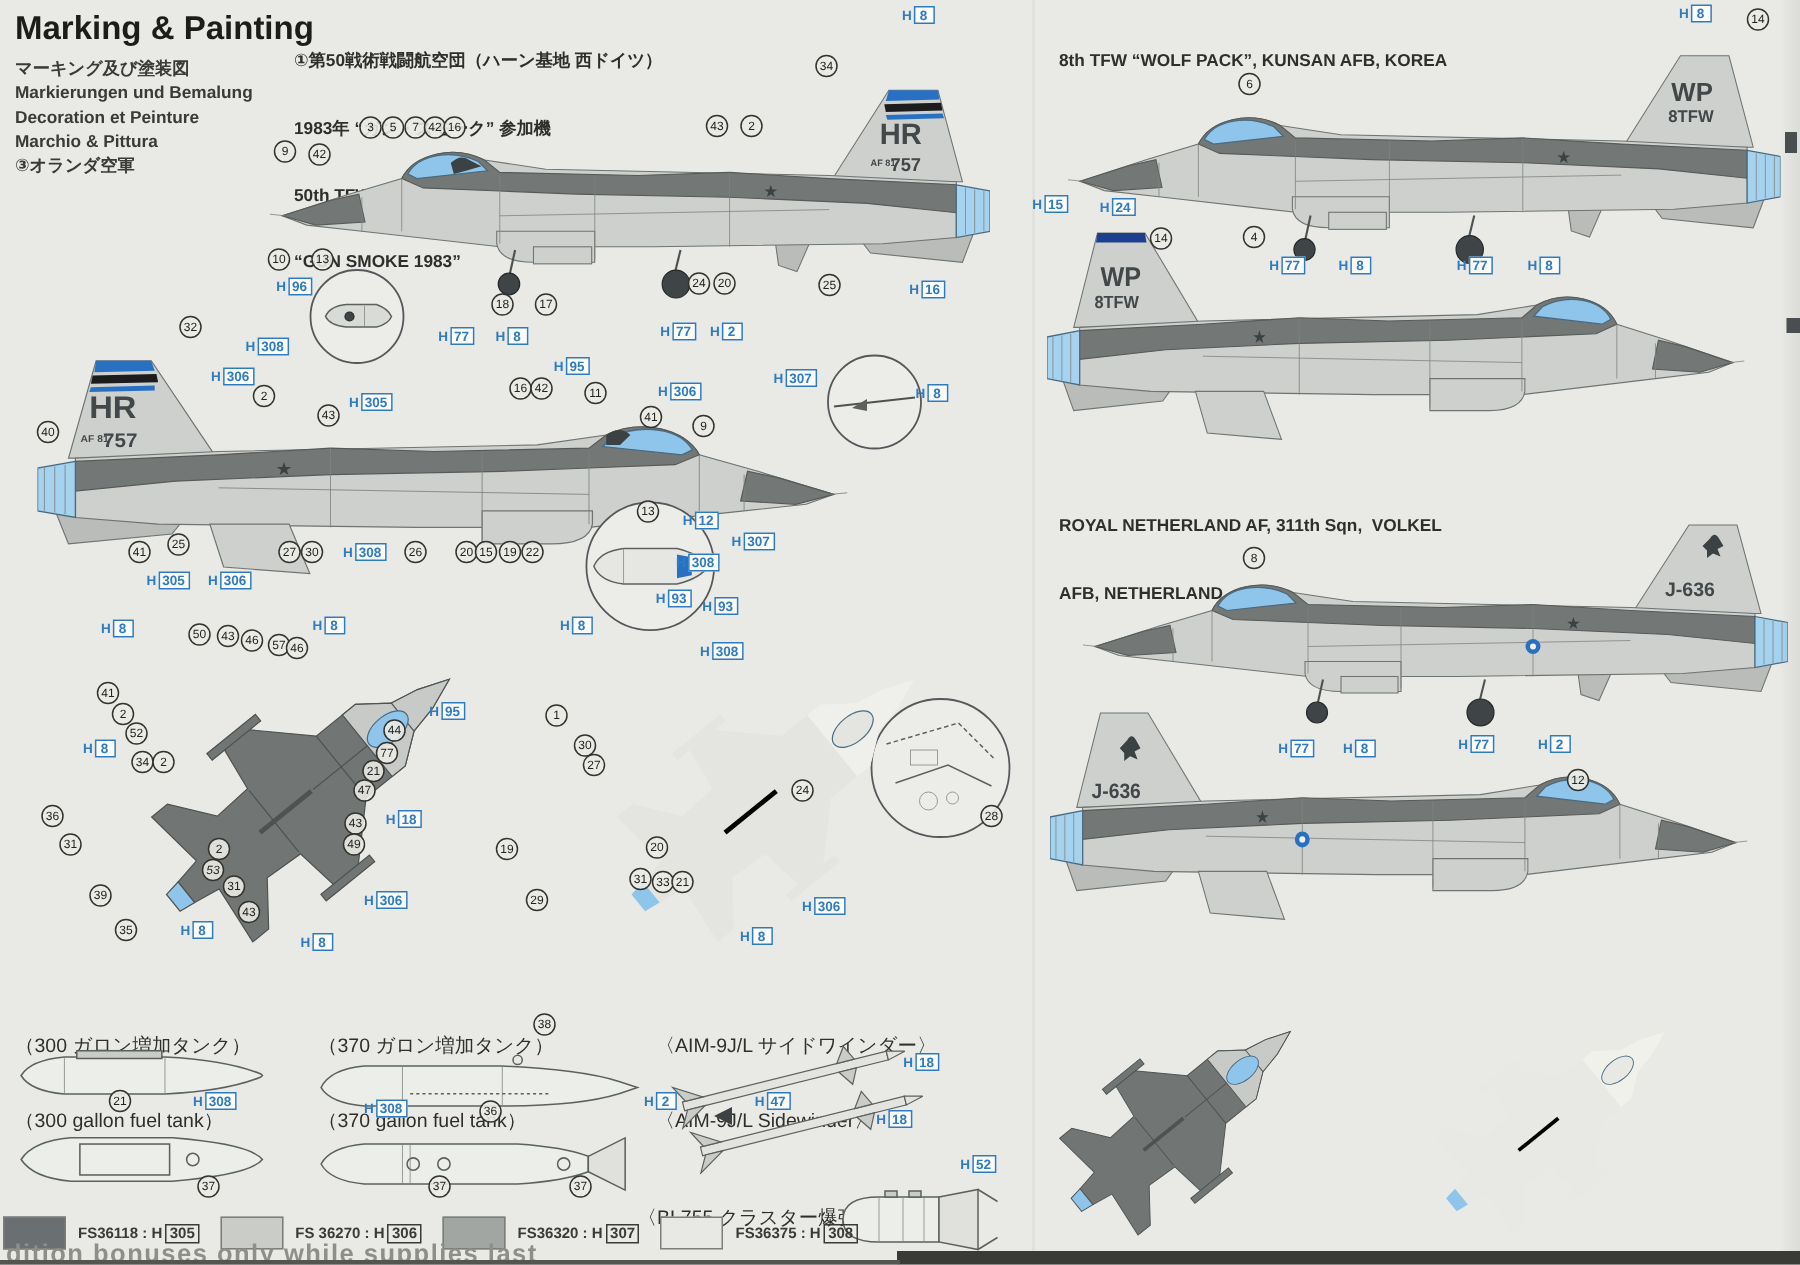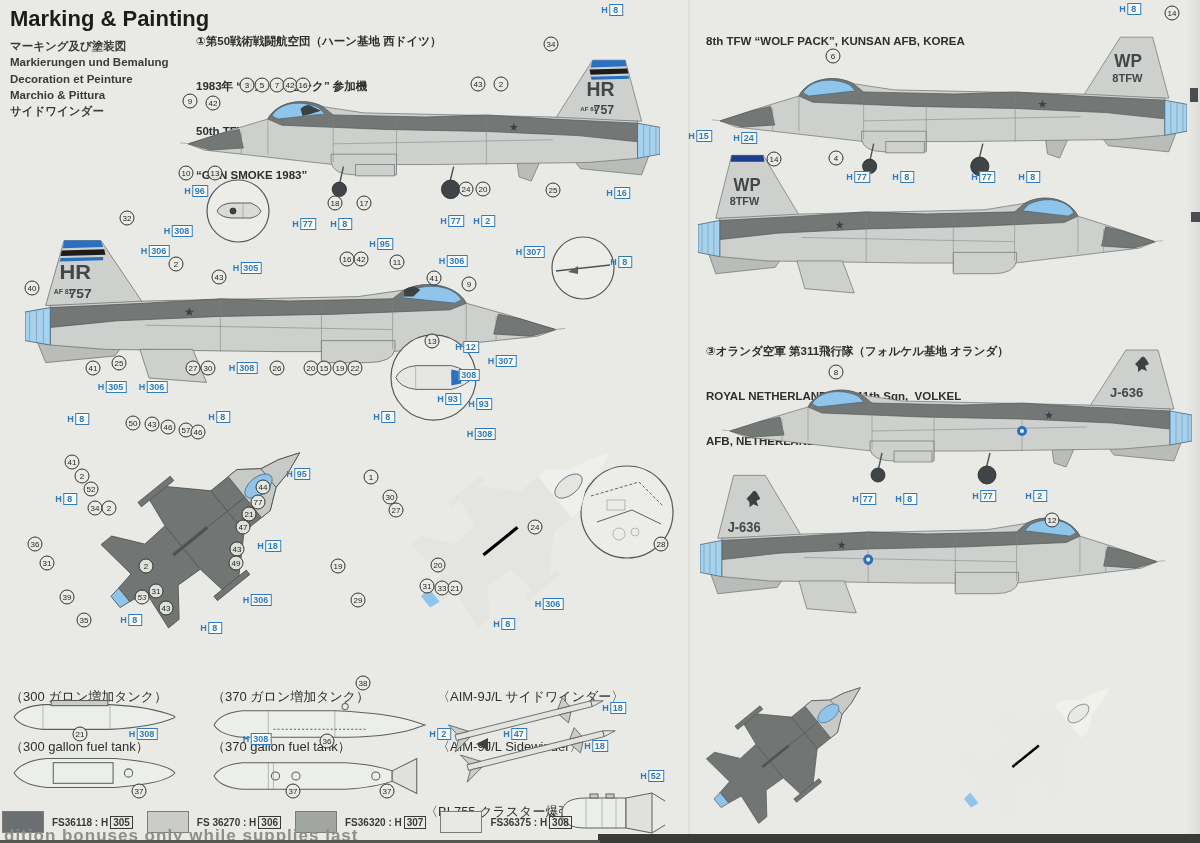--- a/index.html
+++ b/index.html
@@ -109,34 +109,33 @@
   </svg>
 
   <div class="crease-v"></div>
 
   <div class="hdr">
     <div class="title">Marking &amp; Painting</div>
     <div class="sub" style="margin-top:6px">マーキング及び塗装図</div>
     <div class="sub">Markierungen und Bemalung</div>
     <div class="sub">Decoration et Peinture</div>
     <div class="sub">Marchio &amp; Pittura</div>
-    <div class="sub">サイドワインダー</div>
+    <div class="sub">③オランダ空軍</div>
   </div>
 
   <div class="cap s1">
     <div>①第50戦術戦闘航空団（ハーン基地 西ドイツ）</div>
     <div>1983年 “ガン・スモーク” 参加機</div>
     <div>50th TFW, HAHN AB, WEST GERMANY,</div>
     <div>“GUN SMOKE 1983”</div>
   </div>
   <div class="cap s2">
     <div>8th TFW “WOLF PACK”, KUNSAN AFB, KOREA</div>
   </div>
   <div class="cap s3">
-    <div>③オランダ空軍 第311飛行隊（フォルケル基地 オランダ）</div>
     <div>ROYAL NETHERLAND AF, 311th Sqn,  VOLKEL</div>
     <div>AFB, NETHERLAND</div>
   </div>
 
   <svg class="acsvg" style="left:180px;top:55px;width:480px;height:155px" viewBox="0 0 470 150" preserveAspectRatio="none">
     <use href="#f16body"></use>
       <use href="#f16gear"></use>
     <polygon fill="#2a70c2" points="404,5 436,5 437,11 402,12"></polygon>
     <polygon fill="#1c1c1c" points="401,14 438,13 439,18 402,19"></polygon>
     <polygon fill="#2a70c2" points="402,21 439,20 440,23 403,24"></polygon>
@@ -365,21 +364,21 @@
       <div class="co" style="left: 133px; top: 423px;">50</div>
       <div class="co" style="left: 152px; top: 424px;">43</div>
       <div class="co" style="left: 168px; top: 427px;">46</div>
       <div class="co" style="left: 186px; top: 430px;">57</div>
       <div class="co" style="left: 198px; top: 432px;">46</div>
       <div class="co" style="left: 35px; top: 544px;">36</div>
       <div class="co" style="left: 47px; top: 563px;">31</div>
       <div class="co" style="left: 67px; top: 597px;">39</div>
       <div class="co" style="left: 84px; top: 620px;">35</div>
       <div class="co" style="left: 146px; top: 566px;">2</div>
-      <div class="co" style="left: 142px; top: 597px; font-style: italic;">53</div>
+      <div class="co" style="left: 142px; top: 580px; font-style: italic;">53</div>
       <div class="co" style="left: 156px; top: 591px;">31</div>
       <div class="co" style="left: 166px; top: 608px;">43</div>
       <div class="co" style="left: 263px; top: 487px;">44</div>
       <div class="co" style="left: 258px; top: 502px;">77</div>
       <div class="co" style="left: 249px; top: 514px;">21</div>
       <div class="co" style="left: 243px; top: 527px;">47</div>
       <div class="co" style="left: 237px; top: 549px;">43</div>
       <div class="co" style="left: 236px; top: 563px;">49</div>
       <div class="co" style="left: 371px; top: 477px;">1</div>
       <div class="co" style="left: 390px; top: 497px;">30</div>

